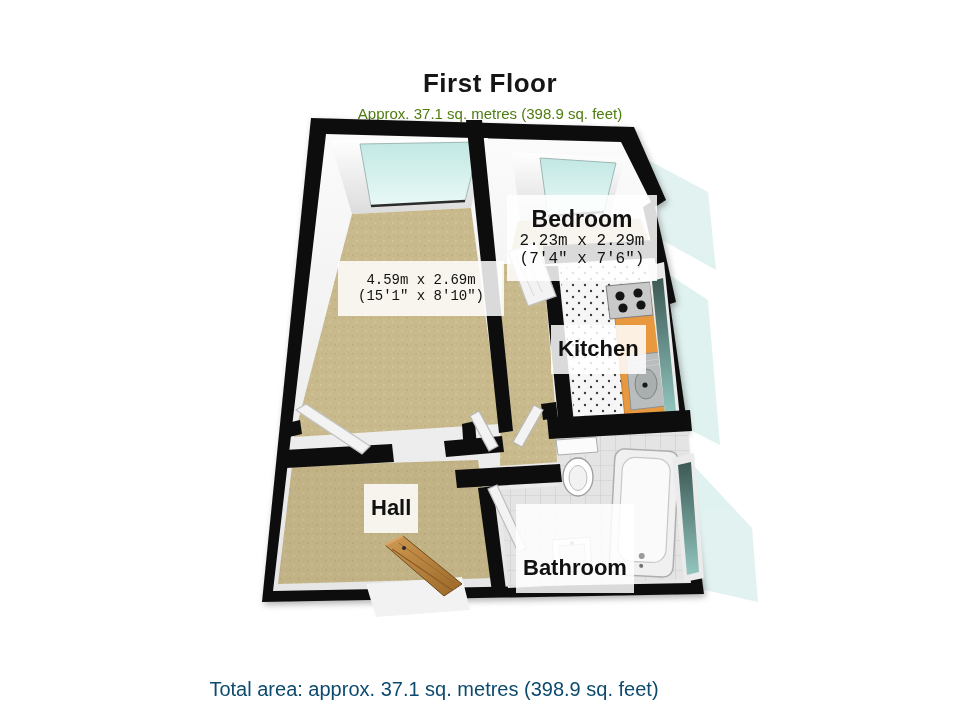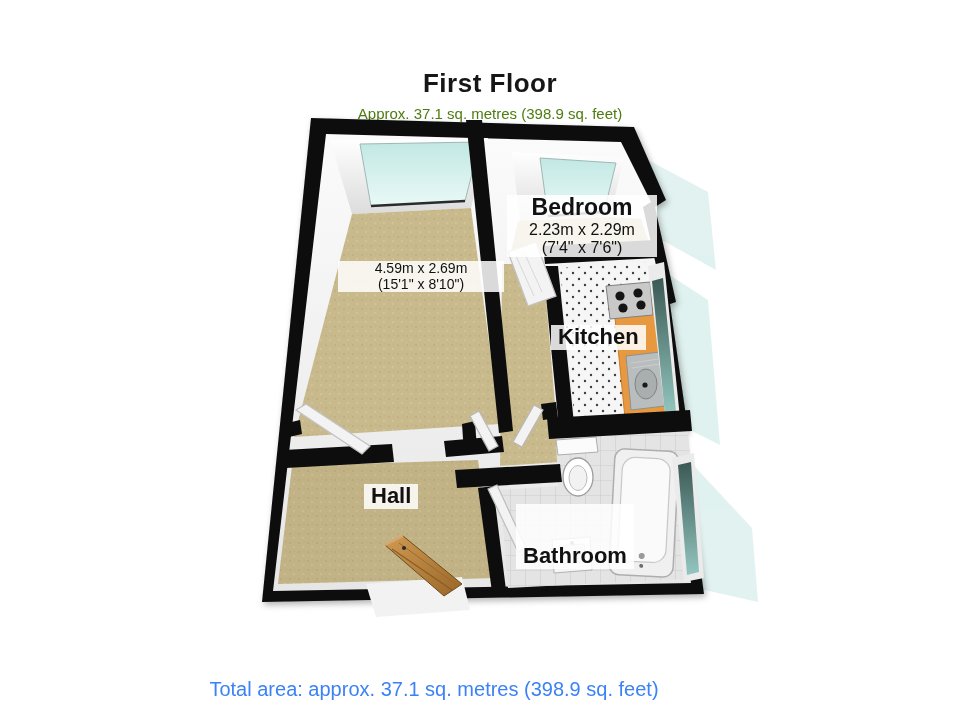--- a/index.html
+++ b/index.html
@@ -1,26 +1,26 @@
 <!DOCTYPE html>
 <html><head>
 <meta charset="utf-8">
 <style>
   html,body{margin:0;padding:0;background:#ffffff;}
   .canvas{position:relative;width:980px;height:712px;background:#ffffff;overflow:hidden;
           font-family:"Liberation Sans","DejaVu Sans",sans-serif;color:#161616;border-radius:11px;}
   .titleblock{position:absolute;top:68px;left:0;width:980px;text-align:center;}
   .title{font-size:26px;font-weight:bold;letter-spacing:.5px;color:#161616;}
   .subtitle{font-size:15px;margin-top:6px;color:#4d7c0f;}
-  .footer{position:absolute;top:678px;left:0;width:868px;text-align:center;font-size:20px;color:#3b82f6;}
+  .footer{position:absolute;top:678px;left:0;width:868px;text-align:center;font-size:20px;color:#0c4a6e;}
   .plan{position:absolute;top:0;left:0;}
   .room-label{position:absolute;background:rgba(255,255,255,0.85);text-align:center;
-              color:#111;padding:0 7px;line-height:1.12;}
+              color:#111;padding:12px 7px;line-height:1.12;}
   .room-name{font-weight:bold;display:block;}
-  .room-dims{font-weight:normal;display:block;}
+  .room-dims{font-weight:normal;display:block;font-family:Liberation Mono, monospace;}
   .lbl-lounge{left:338px;top:261px;width:152px;}
   .lbl-lounge .room-name{font-size:26px;}
   .lbl-lounge .room-dims{font-size:14px;}
   .lbl-bedroom{left:507px;top:195px;width:136px;}
   .lbl-bedroom .room-name{font-size:23px;}
   .lbl-bedroom .room-dims{font-size:16px;}
   .lbl-kitchen{left:551px;top:325px;}
   .lbl-kitchen .room-name{font-size:22px;}
   .lbl-hall{left:364px;top:484px;}
   .lbl-hall .room-name{font-size:22px;}

